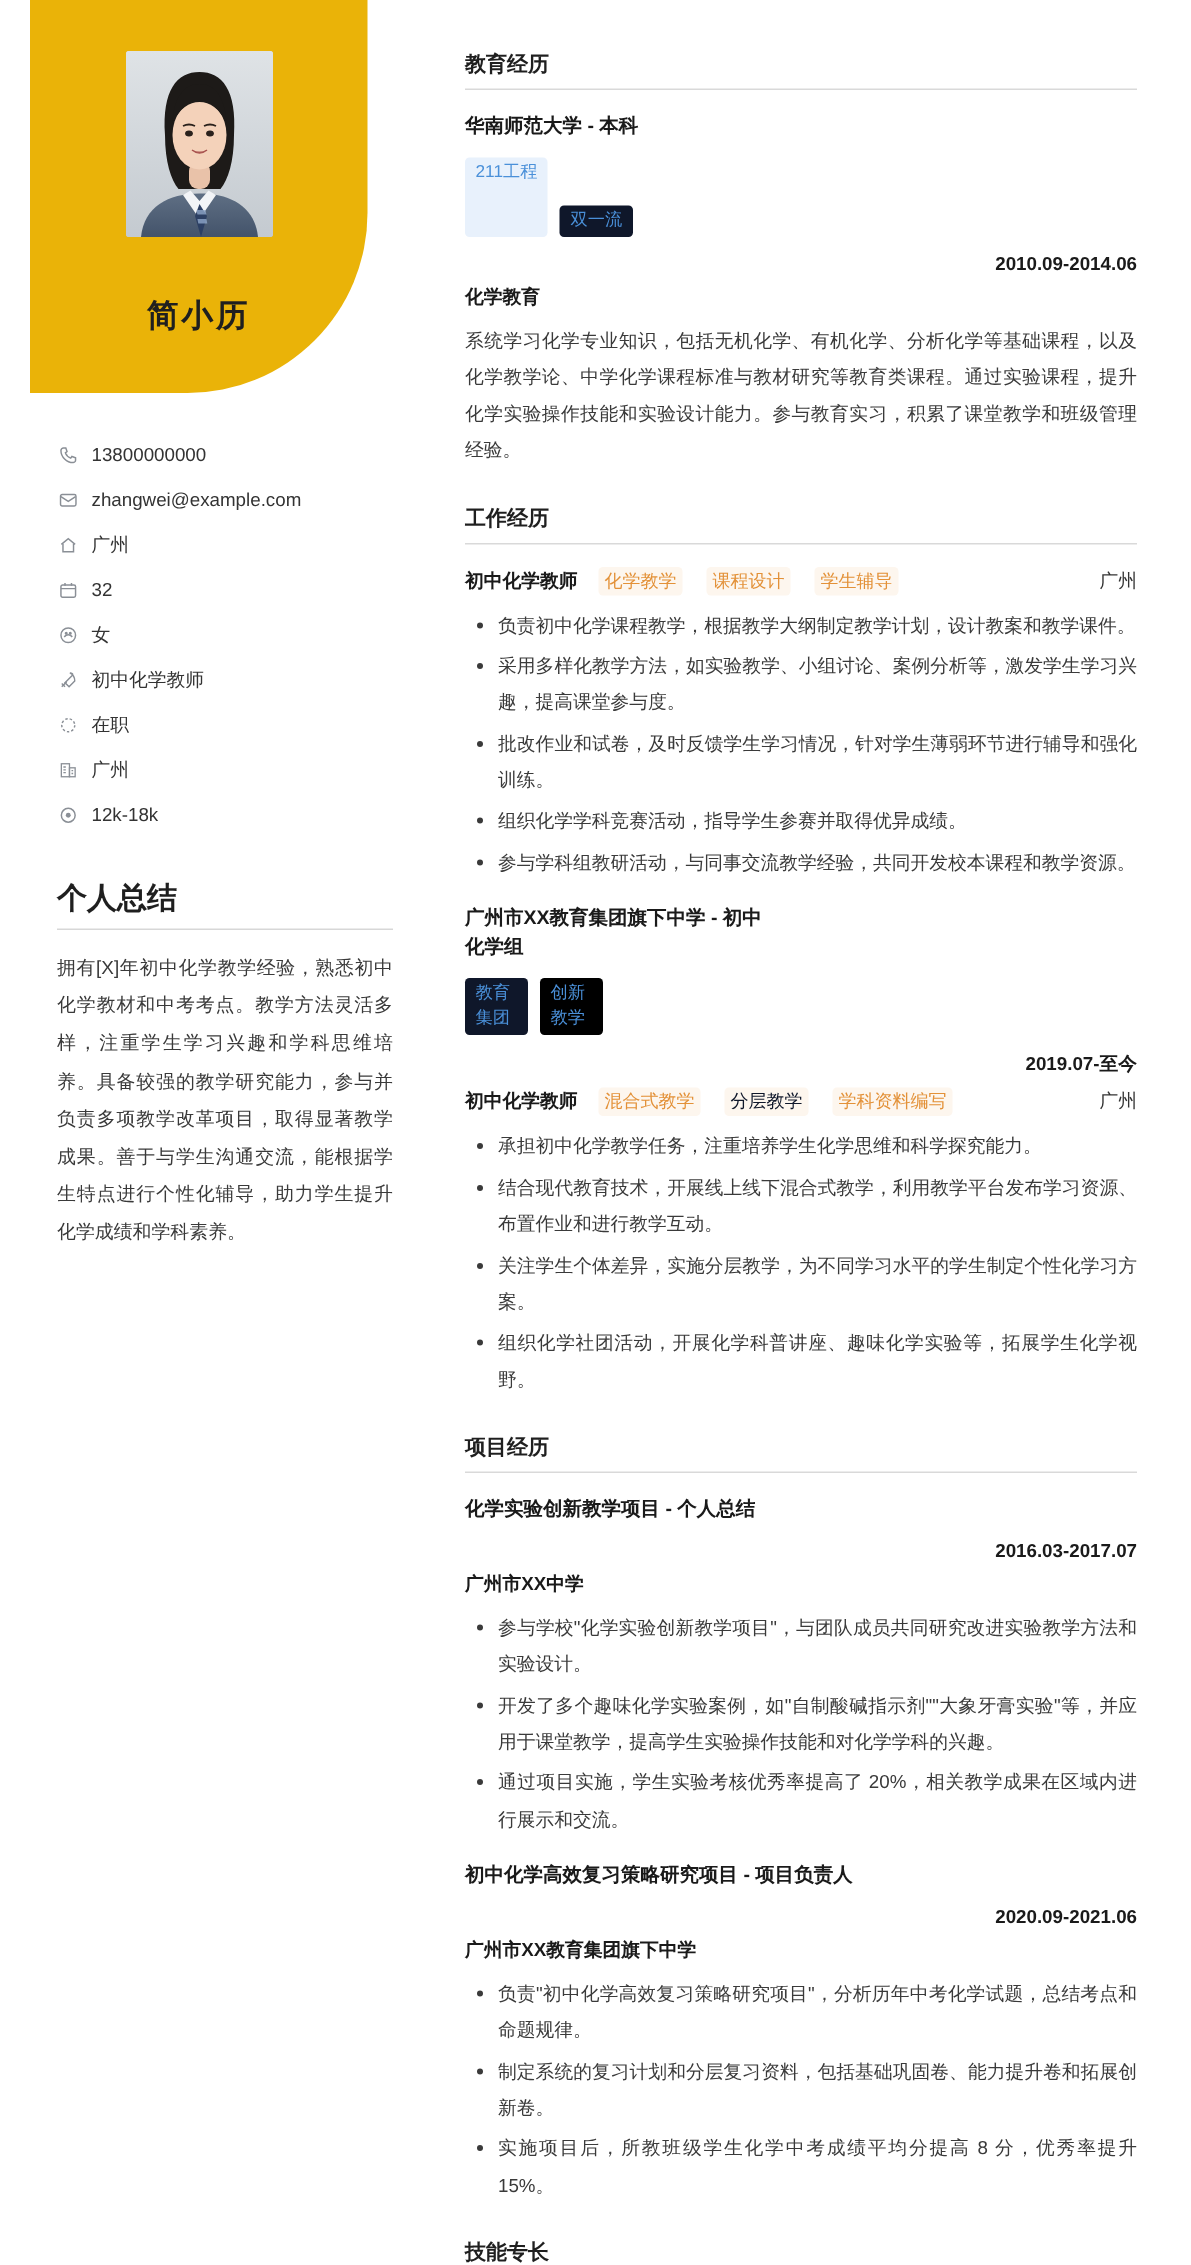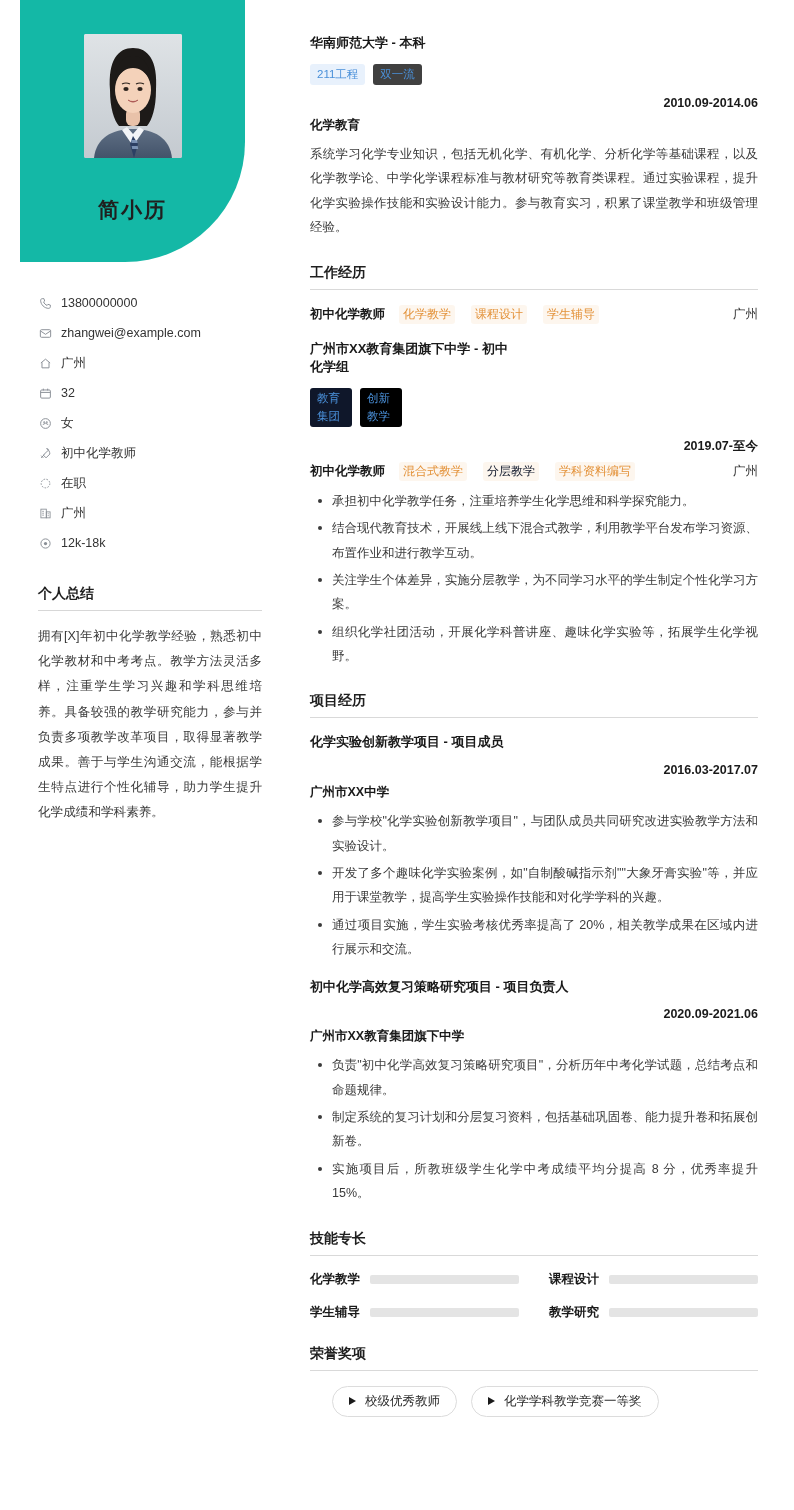--- a/index.html
+++ b/index.html
@@ -70,21 +70,21 @@
     flex: 0 0 14px;
     display: flex; align-items: center; justify-content: center;
     color: #8a8f96;
   }
   .contact-row .ci svg { width: 13px; height: 13px; display:block; }
 
   .side-section {
     margin: 34px 38px 0 38px;
   }
   .side-sec-title {
-    font-size: 14px;
+    font-size: 20px;
     font-weight: 700;
     color: #1f1f1f;
     padding-bottom: 7px;
     border-bottom: 1px solid #d7d7d7;
   }
   .summary-text {
     margin-top: 13px;
     font-size: 12.6px;
     line-height: 2.0;
     color: #3a3a3a;
@@ -265,21 +265,21 @@
     border-bottom: 4.5px solid transparent;
   }
 </style>
 </head>
 <body>
 
 <div class="page">
 
   <aside class="sidebar">
 
-    <div class="side-header" style="background: #14b8a6;">
+    <div class="side-header" style="background: #eab308;">
       <div class="avatar">
         <svg viewBox="0 0 98 124" preserveAspectRatio="xMidYMid slice">
           <defs>
             <linearGradient id="bgg" x1="0" y1="0" x2="0" y2="1">
               <stop offset="0" stop-color="#dfe3e6"></stop>
                 <stop offset="1" stop-color="#c4cad0"></stop>
             </linearGradient>
             <linearGradient id="suit" x1="0" y1="0" x2="0" y2="1">
               <stop offset="0" stop-color="#5f6f84"></stop>
                 <stop offset="1" stop-color="#43536a"></stop>
@@ -417,27 +417,28 @@
     <div class="side-section">
       <div class="side-sec-title">个人总结</div>
       <div class="summary-text">拥有[X]年初中化学教学经验，熟悉初中化学教材和中考考点。教学方法灵活多样，注重学生学习兴趣和学科思维培养。具备较强的教学研究能力，参与并负责多项教学改革项目，取得显著教学成果。善于与学生沟通交流，能根据学生特点进行个性化辅导，助力学生提升化学成绩和学科素养。</div>
     </div>
 
   </aside>
 
   <main class="main">
 
     <section class="section">
+      <div class="sec-title">教育经历</div>
 
       <div class="entry">
         <div class="entry-line1">
           <span class="entry-org">华南师范大学 - 本科</span>
           <span class="tags wide">
             <span class="tag-blue" style="background: rgb(232, 241, 252); color: rgb(74, 144, 217);">211工程</span>
-            <span class="tag-blue" style="background: #404040; color: rgb(74, 144, 217);">双一流</span>
+            <span class="tag-blue" style="background: #0f172a; color: rgb(74, 144, 217); margin-top: 32px;">双一流</span>
           </span>
           <span class="entry-date">2010.09-2014.06</span>
         </div>
         <div class="entry-sub">化学教育</div>
         <div class="entry-desc">系统学习化学专业知识，包括无机化学、有机化学、分析化学等基础课程，以及化学教学论、中学化学课程标准与教材研究等教育类课程。通过实验课程，提升化学实验操作技能和实验设计能力。参与教育实习，积累了课堂教学和班级管理经验。</div>
       </div>
     </section>
 
     <section class="section">
       <div class="sec-title">工作经历</div>
@@ -445,20 +446,27 @@
       <div class="entry">
         <div class="entry-line2">
           <span class="entry-role">初中化学教师</span>
           <span class="skill-tags">
             <span class="tag-orange" style="color: rgb(227, 145, 56);">化学教学</span>
             <span class="tag-orange" style="color: rgb(227, 145, 56);">课程设计</span>
             <span class="tag-orange" style="color: rgb(227, 145, 56);">学生辅导</span>
           </span>
           <span class="entry-loc">广州</span>
         </div>
+        <ul class="bullets">
+          <li>负责初中化学课程教学，根据教学大纲制定教学计划，设计教案和教学课件。</li>
+          <li>采用多样化教学方法，如实验教学、小组讨论、案例分析等，激发学生学习兴趣，提高课堂参与度。</li>
+          <li>批改作业和试卷，及时反馈学生学习情况，针对学生薄弱环节进行辅导和强化训练。</li>
+          <li>组织化学学科竞赛活动，指导学生参赛并取得优异成绩。</li>
+          <li>参与学科组教研活动，与同事交流教学经验，共同开发校本课程和教学资源。</li>
+        </ul>
       </div>
 
       <div class="entry">
         <div class="entry-line1">
           <span class="entry-org" style="max-width:205px">广州市XX教育集团旗下中学 - 初中化学组</span>
           <span class="tags narrow">
             <span class="tag-blue" style="background: #0f172a; color: rgb(74, 144, 217);">教育集团</span>
             <span class="tag-blue" style="background: #000000; color: rgb(74, 144, 217);">创新教学</span>
           </span>
           <span class="entry-date">2019.07-至今</span>
@@ -479,21 +487,21 @@
           <li>组织化学社团活动，开展化学科普讲座、趣味化学实验等，拓展学生化学视野。</li>
         </ul>
       </div>
     </section>
 
     <section class="section">
       <div class="sec-title">项目经历</div>
 
       <div class="entry">
         <div class="entry-line1">
-          <span class="entry-org">化学实验创新教学项目 - 项目成员</span>
+          <span class="entry-org">化学实验创新教学项目 - 个人总结</span>
           <span class="entry-date">2016.03-2017.07</span>
         </div>
         <div class="entry-sub">广州市XX中学</div>
         <ul class="bullets">
           <li>参与学校"化学实验创新教学项目"，与团队成员共同研究改进实验教学方法和实验设计。</li>
           <li>开发了多个趣味化学实验案例，如"自制酸碱指示剂""大象牙膏实验"等，并应用于课堂教学，提高学生实验操作技能和对化学学科的兴趣。</li>
           <li>通过项目实施，学生实验考核优秀率提高了 20%，相关教学成果在区域内进行展示和交流。</li>
         </ul>
       </div>
 

